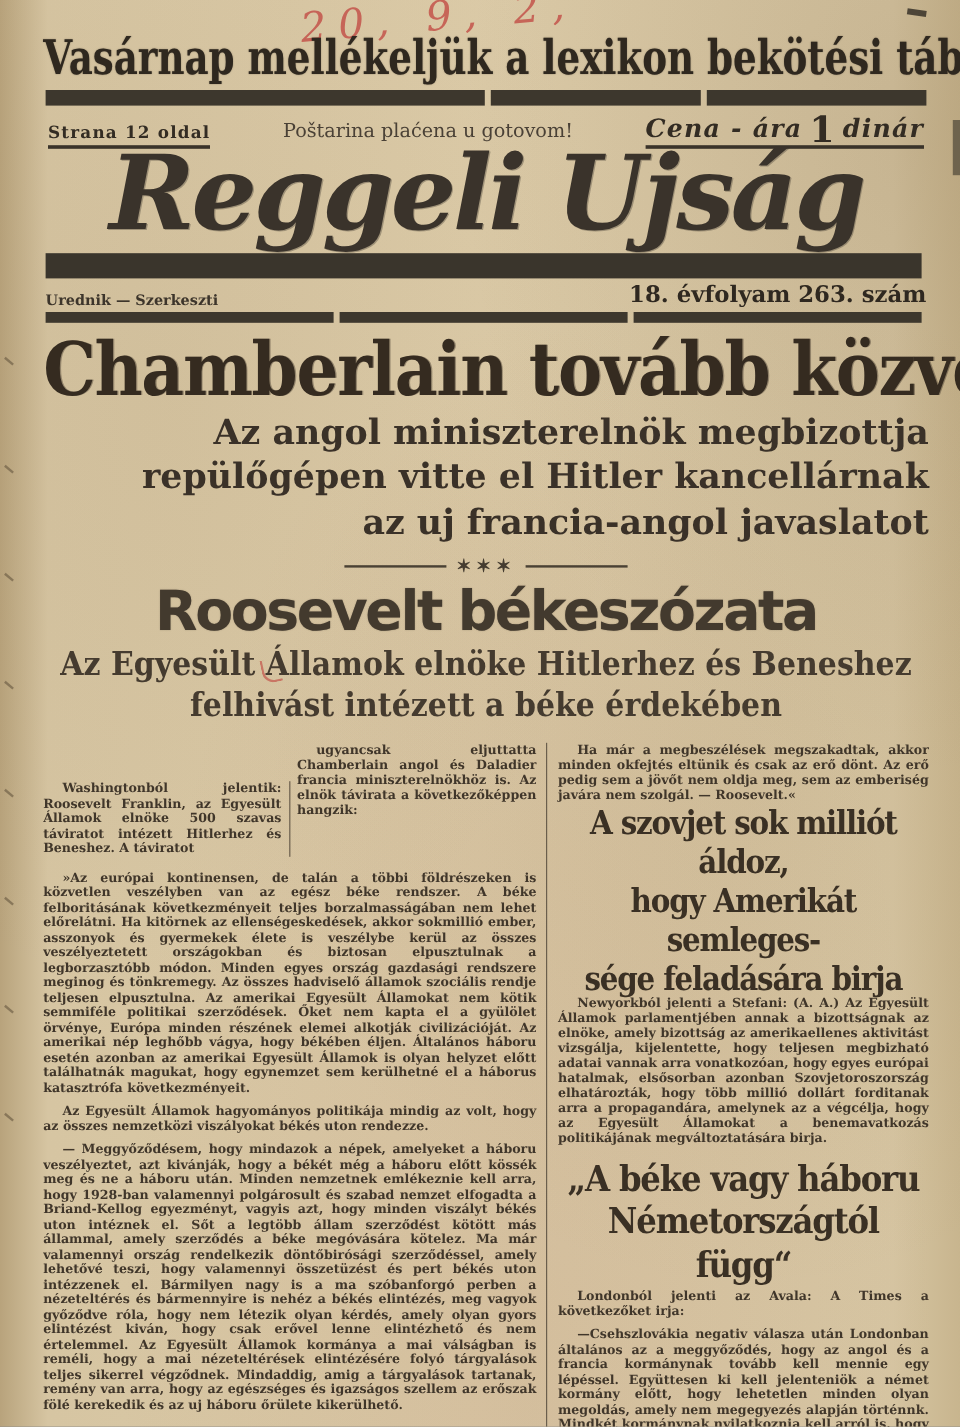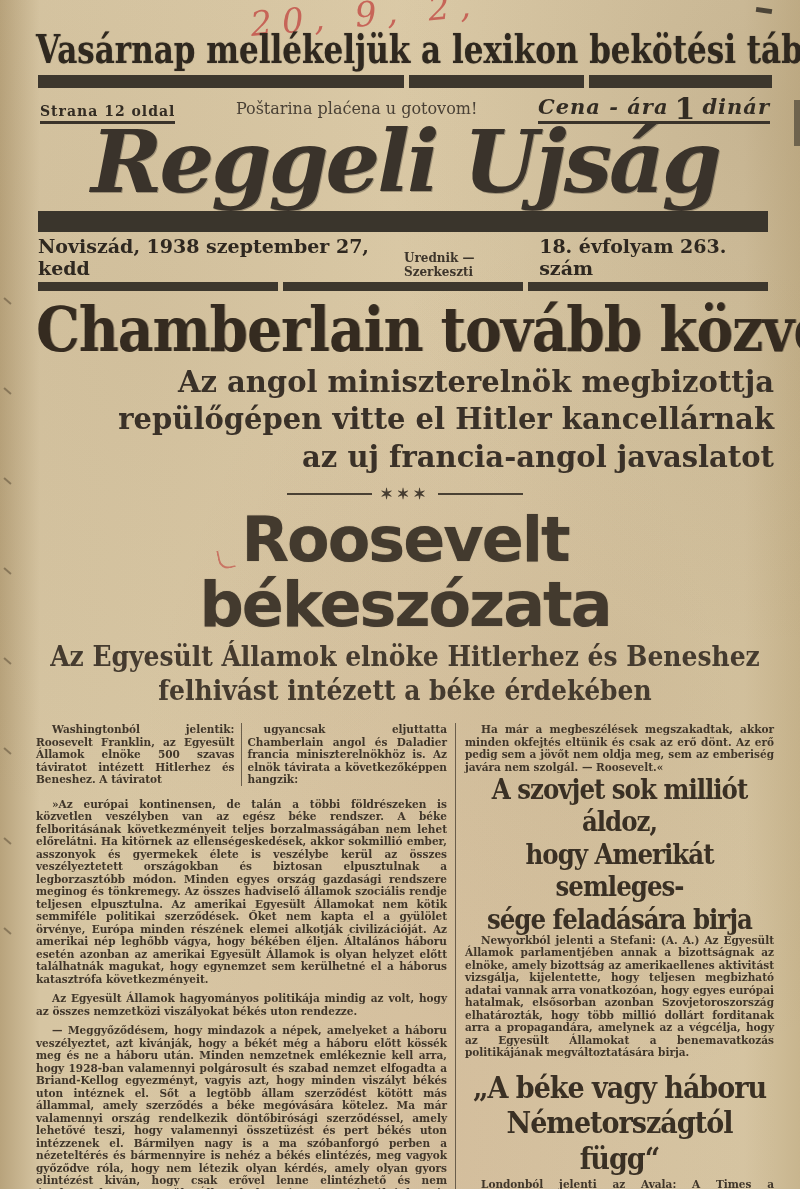--- a/index.html
+++ b/index.html
@@ -85,32 +85,32 @@
   }
   .lead-subhead{margin-top:5px;text-align:right;font-weight:bold;font-size:29px;line-height:1.3;color:#3a3128;}
 
   .star-sep{display:flex;align-items:center;justify-content:center;gap:8px;margin:8px 0 2px 0;color:#453c30;}
   .star-sep .rule{width:85px;height:2px;background:#4a4134;}
   .star-sep .stars{font-size:15px;letter-spacing:4px;font-weight:bold;}
 
   .roosevelt-headline{
     margin:4px 0 0 0;text-align:center;
     font-family:"DejaVu Sans", sans-serif;font-weight:bold;
-    font-size:62px;line-height:1.05;letter-spacing:-2px;
+    font-size:46px;line-height:1.05;letter-spacing:-2px;
     color:#433a2e;text-shadow:0 0 1px rgba(67,58,46,.5);
   }
   .roosevelt-subhead{margin-top:6px;text-align:center;font-weight:bold;font-size:25px;line-height:1.25;color:#453b2f;transform:scaleY(1.1);}
 
   .article{display:flex;margin-top:18px;}
   .article p{margin:0 0 7px 0;text-align:justify;font-weight:bold;font-size:10.5px;line-height:12.5px;color:#40362a;}
   .article p{text-indent:16px;}
   .left-region{width:420px;padding-right:8px;border-right:1px solid #6a5e4c;box-sizing:border-box;}
   .intro-cols{display:flex;margin-bottom:5px;}
   .intro-cols .icol{width:50%;box-sizing:border-box;}
-  .intro-cols .icol:first-child{padding-right:6px;border-right:1px solid #6a5e4c;}
+  .intro-cols .icol:first-child{padding-right:6px;border-right:1px solid #6a5e4c;margin-top:32px;}
   .intro-cols .icol:last-child{padding-left:6px;}
   .right-region{flex:1;padding-left:9px;}
 
   .sub-story-headline{
     text-align:center;font-weight:bold;color:#3a3024;
     margin:10px 0 6px 0;
   }
   .soviet-h{font-size:24.5px;line-height:1.18;letter-spacing:-1px;transform:scaleY(1.12);}
   .peace-h{font-size:27px;line-height:1.2;letter-spacing:-1px;margin-top:16px;transform:scaleY(1.1);}
 
@@ -143,21 +143,20 @@
       <span class="big">1</span>
       <span>dinár</span>
     </span>
   </div>
 
   <div class="masthead">Reggeli Ujság</div>
 
   <div class="bar-thick"></div>
 
   <div class="dateline">
-    <span class="date">Noviszád, 1938 szeptember 27, kedd</span>
     <span class="editor">
       <span class="ed1">Urednik — Szerkeszti</span>
     </span>
     <span class="issue">18. évfolyam 263. szám</span>
   </div>
 
   <div class="bar bar-thin">
     <span></span>
     <span></span>
     <span></span>

